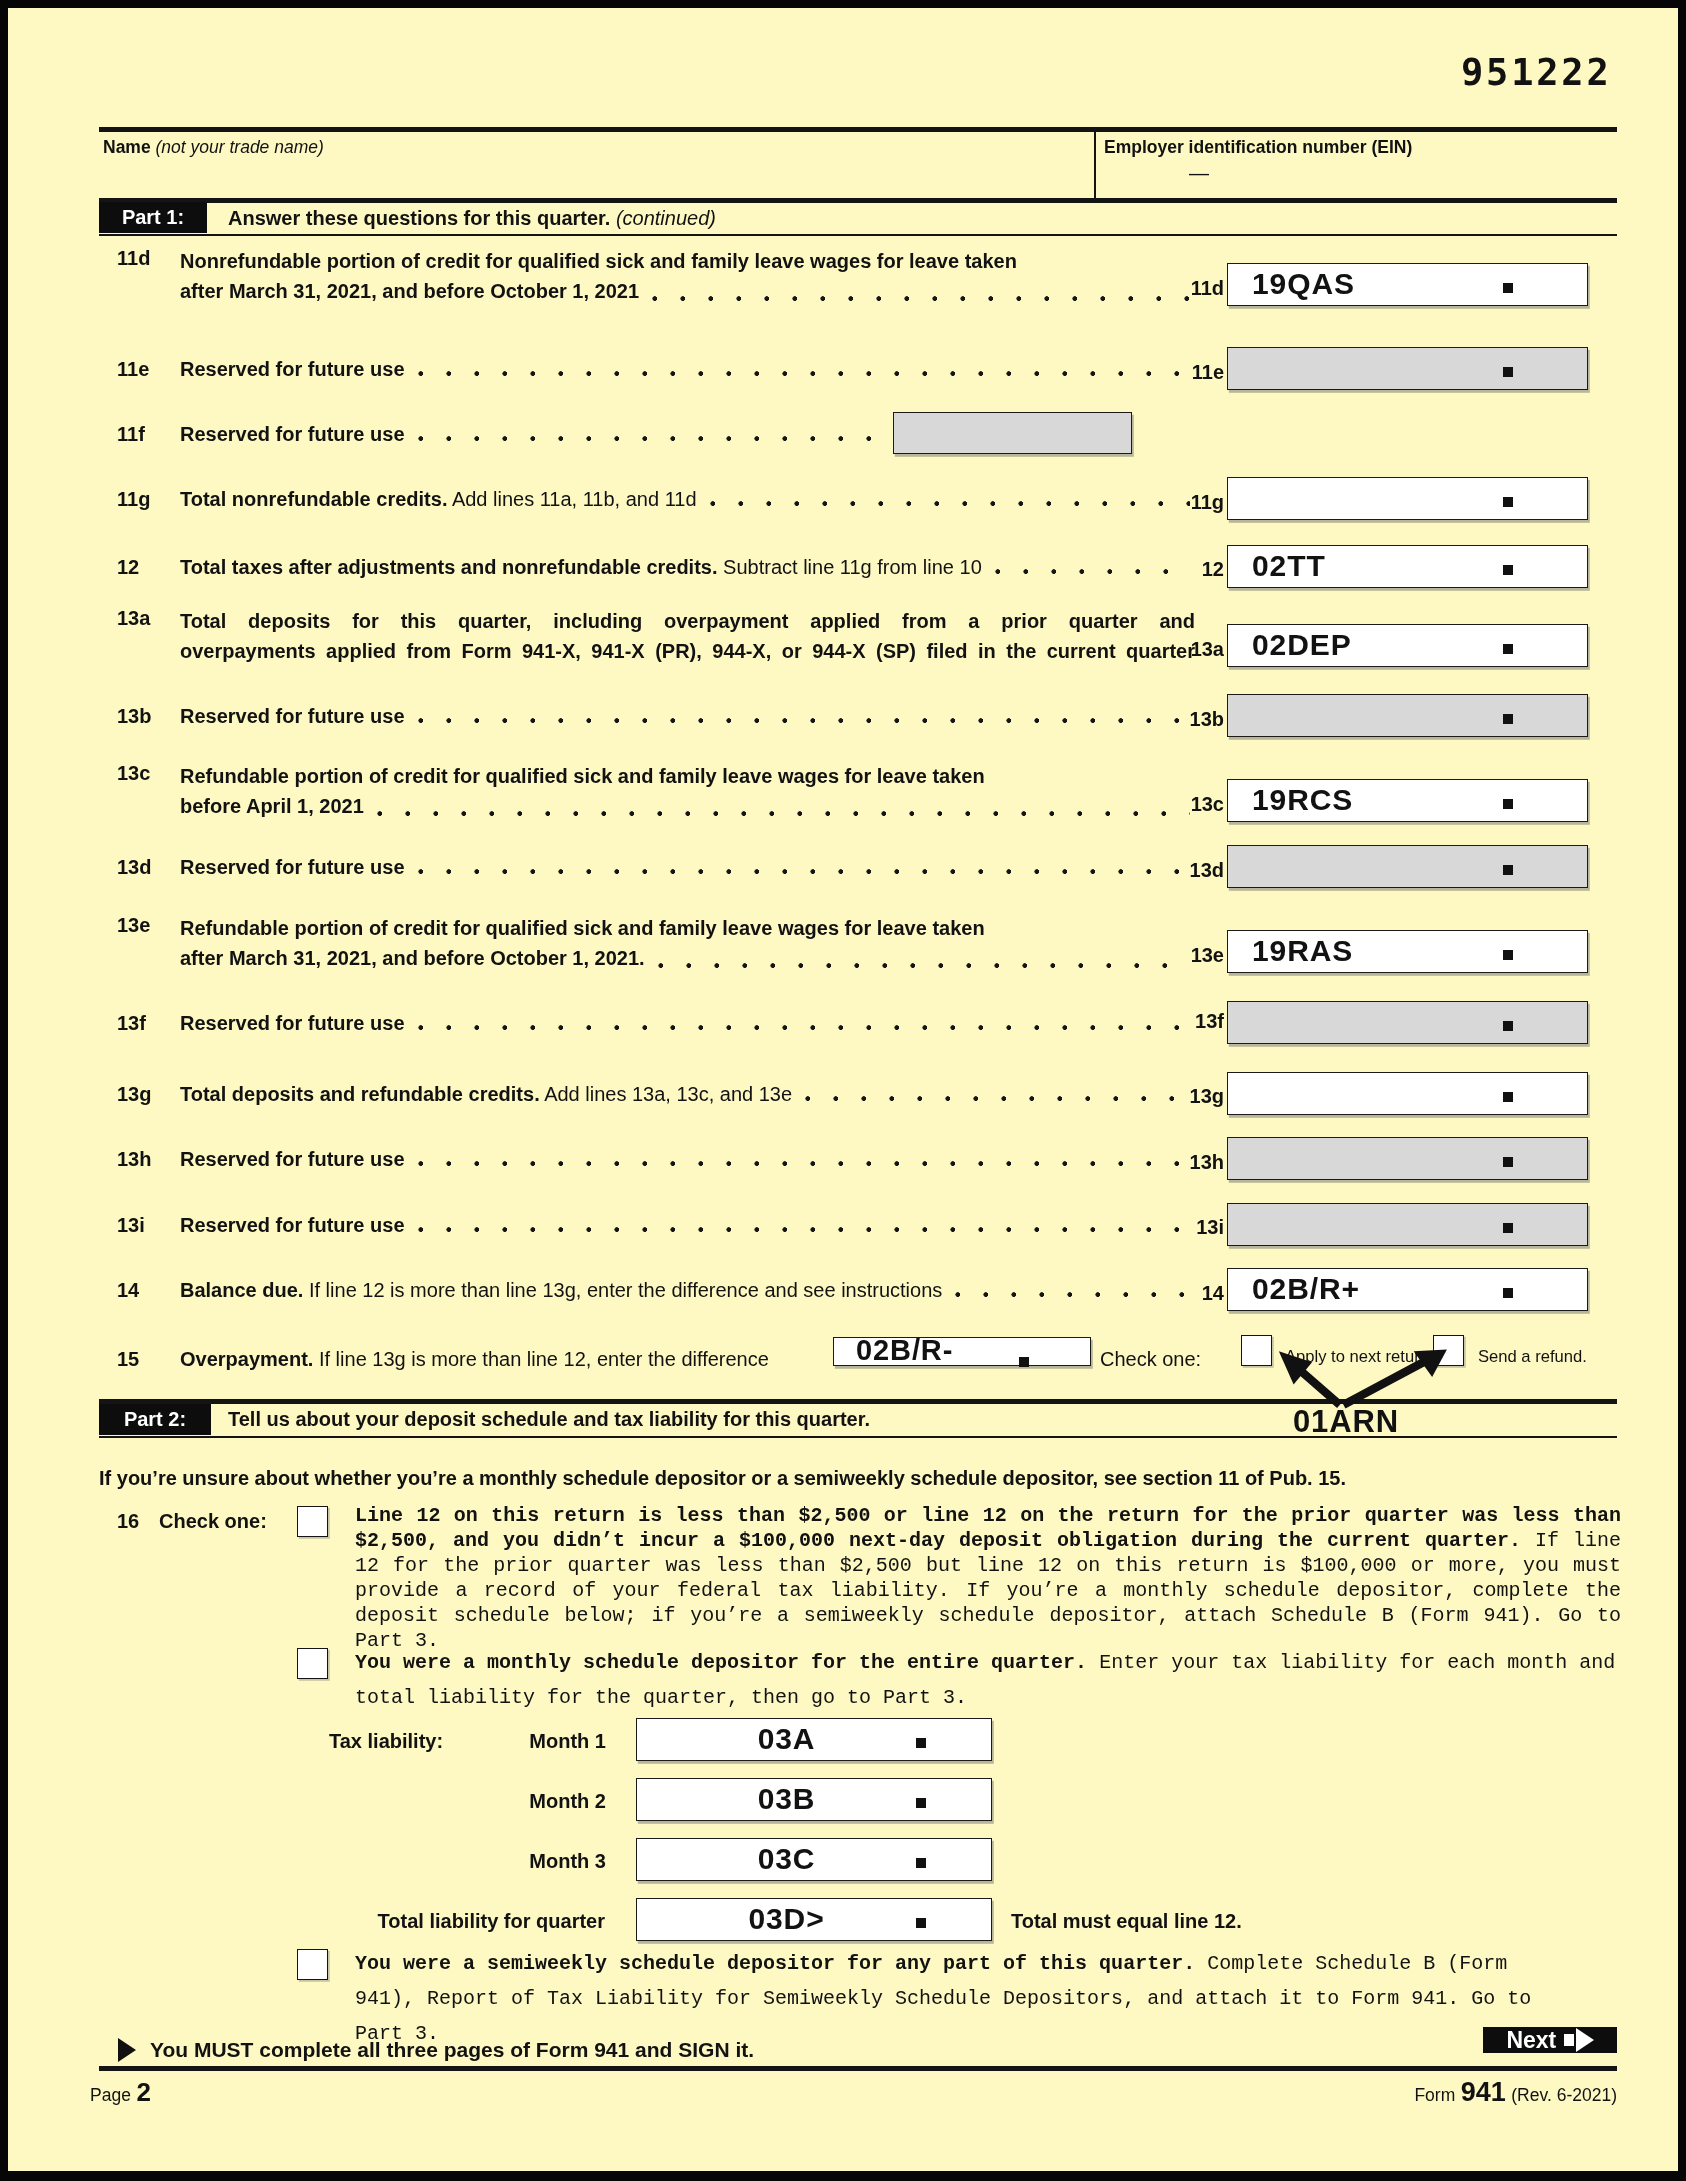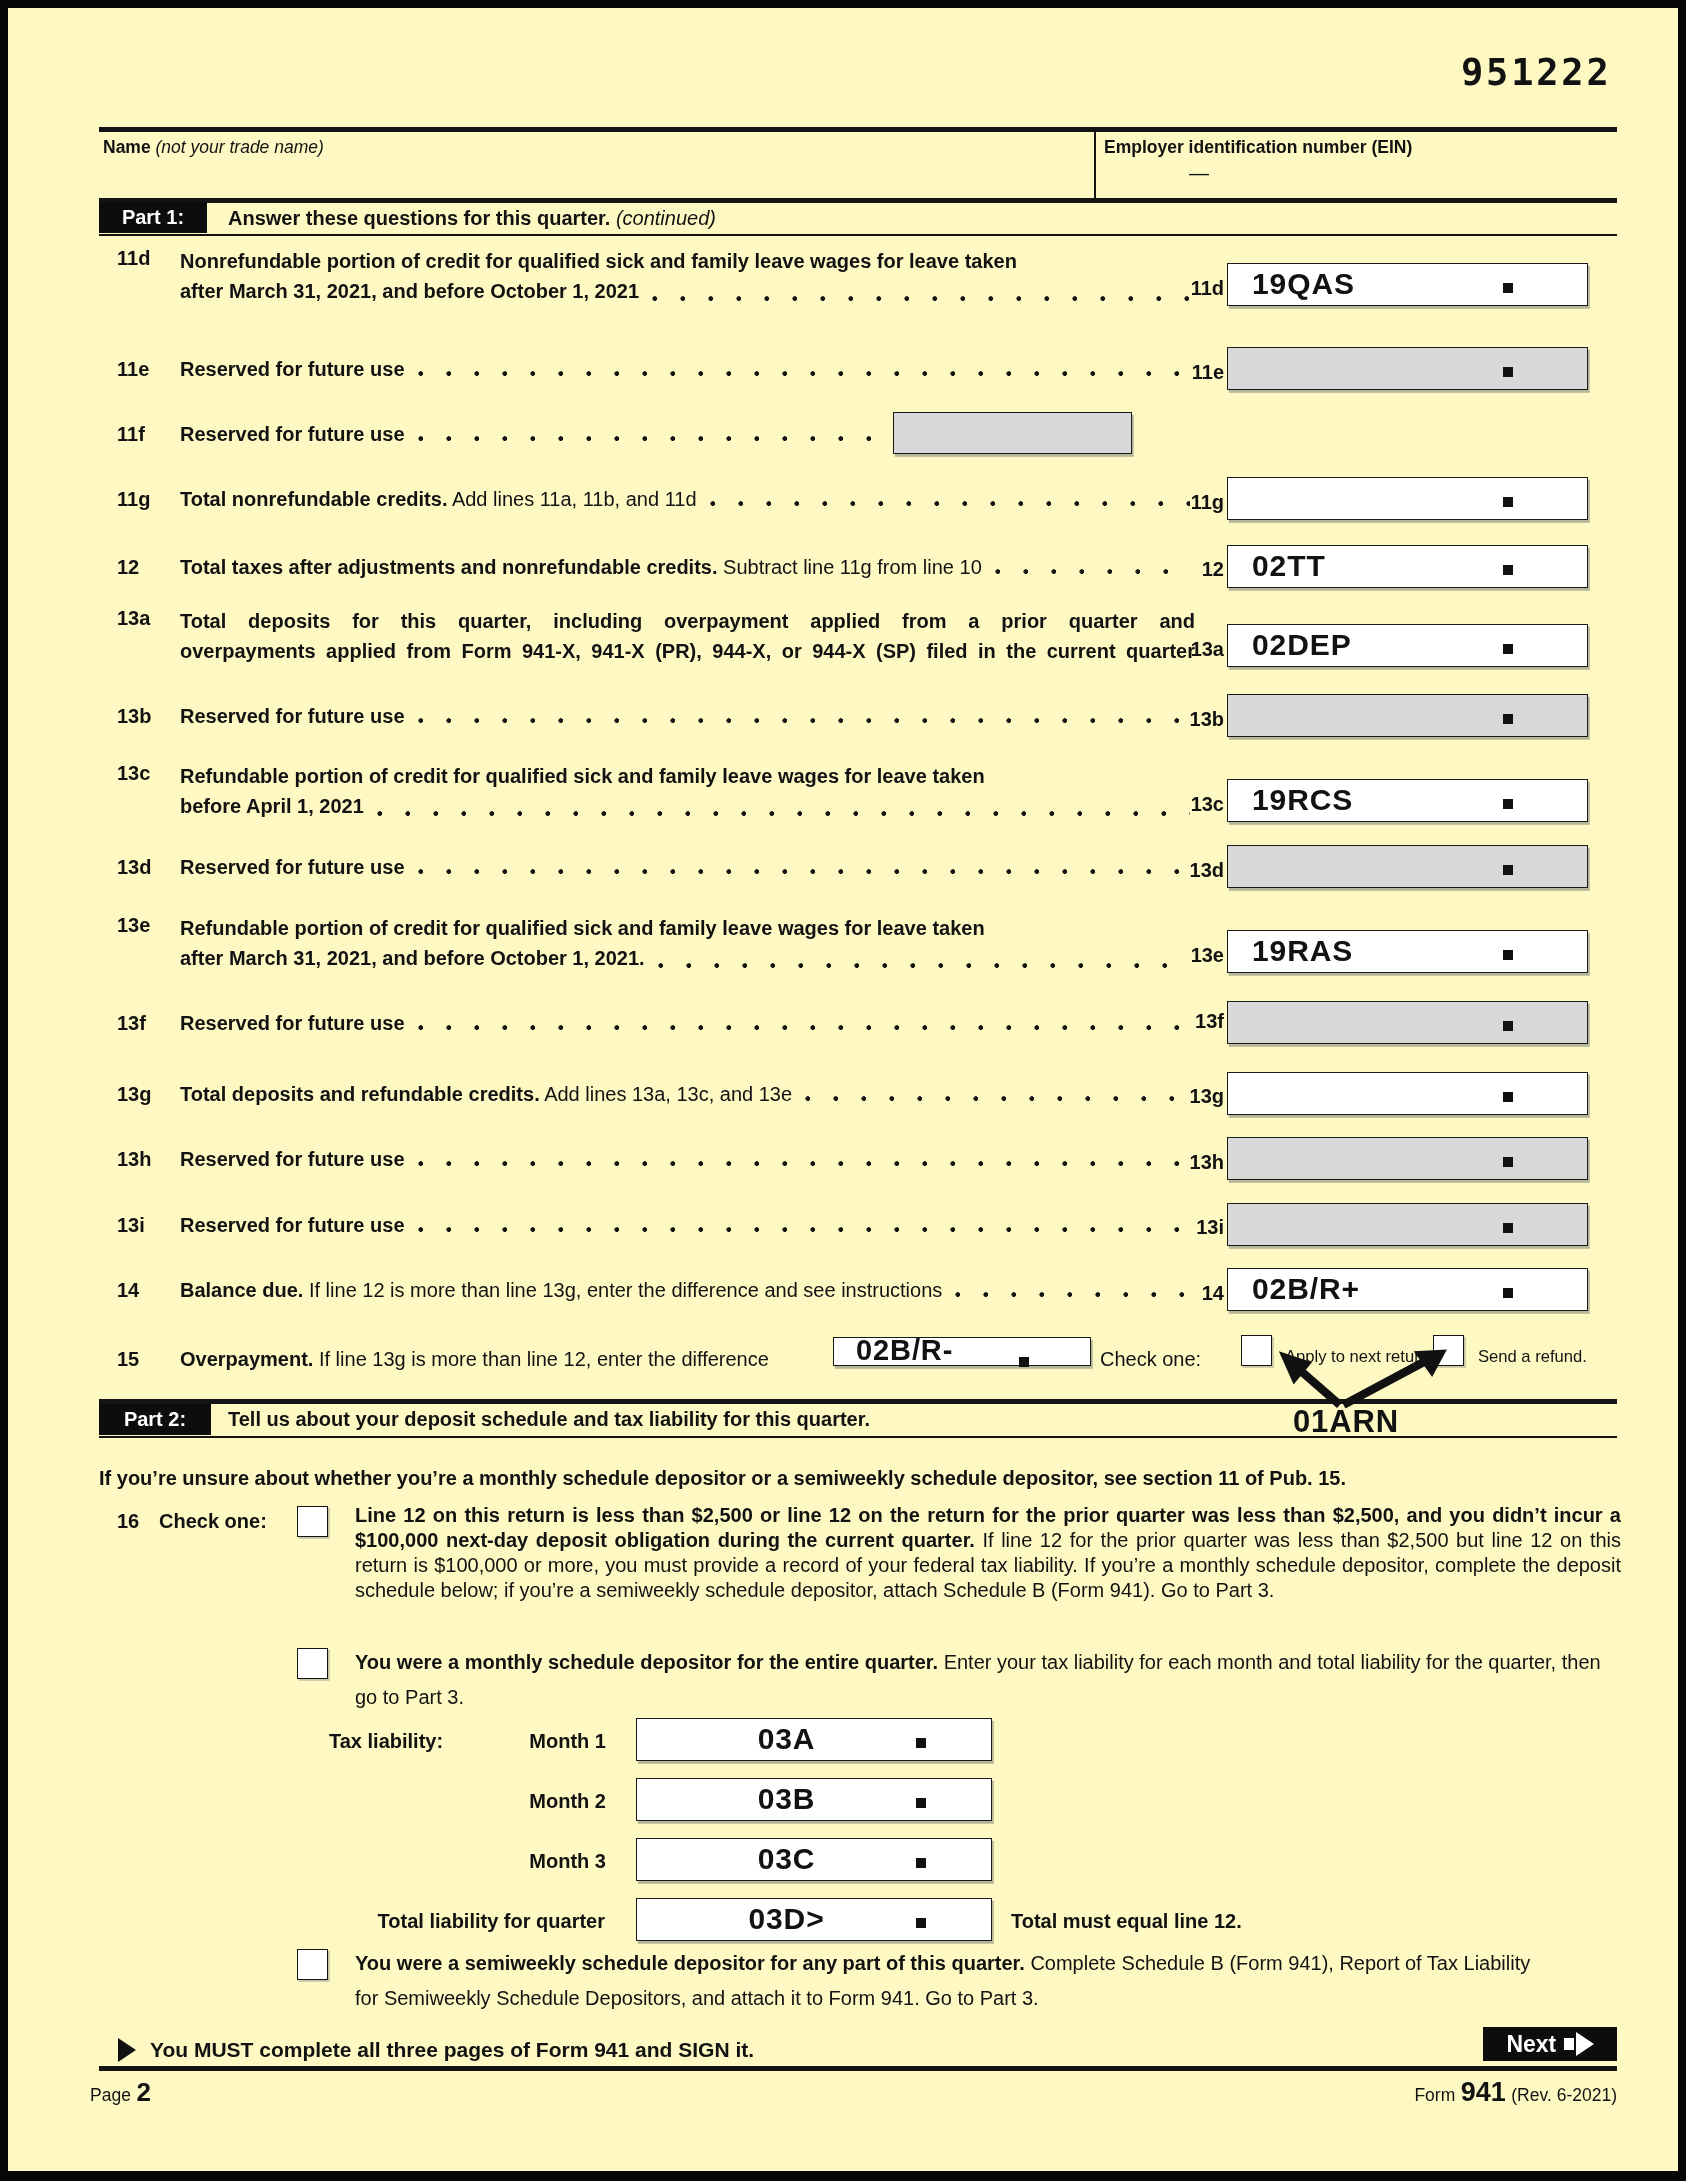--- a/index.html
+++ b/index.html
@@ -38,23 +38,23 @@
   .pbox .val{left:22px;font-size:29px;}
   .dotsq{position:absolute;width:10px;height:10px;background:#111;top:18.5px;left:275px;}
   .pbox .dotsq{left:185px;}
   .mbox .dotsq{left:279px;}
   .partbar-label{position:absolute;background:#0d0d0d;color:#fff;font-weight:bold;font-size:20px;
         height:31px;line-height:31px;text-align:center;}
   .parttitle{position:absolute;font-size:20px;}
   .cb{position:absolute;width:31px;height:31px;background:#fff;border:1.8px solid #141414;
       box-sizing:border-box;box-shadow:1.8px 1.8px 0 rgba(120,120,120,.4);}
   .cbsmall{font-size:16.6px;}
-  .p16{position:absolute;left:355px;width:1266px;font-size:20px;line-height:25px;}
+  .p16{position:absolute;left:355px;width:1266px;font-size:20px;line-height:25px;font-family:Liberation Mono, monospace;}
   .stamp{position:absolute;font-weight:bold;font-size:31px;letter-spacing:0.9px;}
-  .nextbtn{position:absolute;left:1483px;top:2027px;width:134px;height:34px;background:#0d0d0d;color:#fff;
+  .nextbtn{position:absolute;left:1483px;top:2027px;width:134px;height:26px;background:#0d0d0d;color:#fff;
            display:flex;align-items:center;justify-content:center;gap:7.4px;font-weight:bold;font-size:23px;cursor:pointer;}
   .next-ic-sq{display:inline-block;width:10px;height:12px;background:#fff;}
   .next-ic-tr{display:inline-block;width:0;height:0;border-top:12px solid transparent;border-bottom:12px solid transparent;border-left:18.5px solid #fff;margin-left:-5.5px;}
   .tri{display:inline-block;width:0;height:0;border-top:12px solid transparent;border-bottom:12px solid transparent;border-left:18.5px solid #111;}
   .baseline-row{display:flex;align-items:baseline;}
 </style>
 </head>
 <body>
 
 <div class="page">

